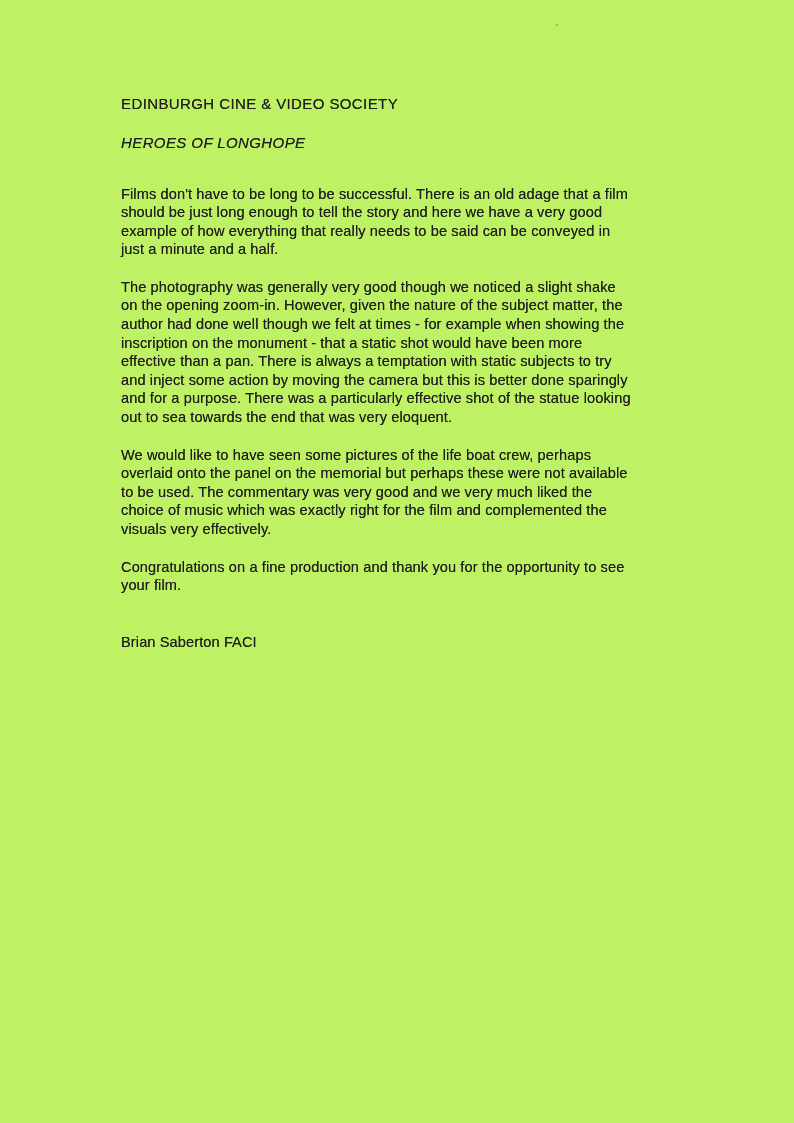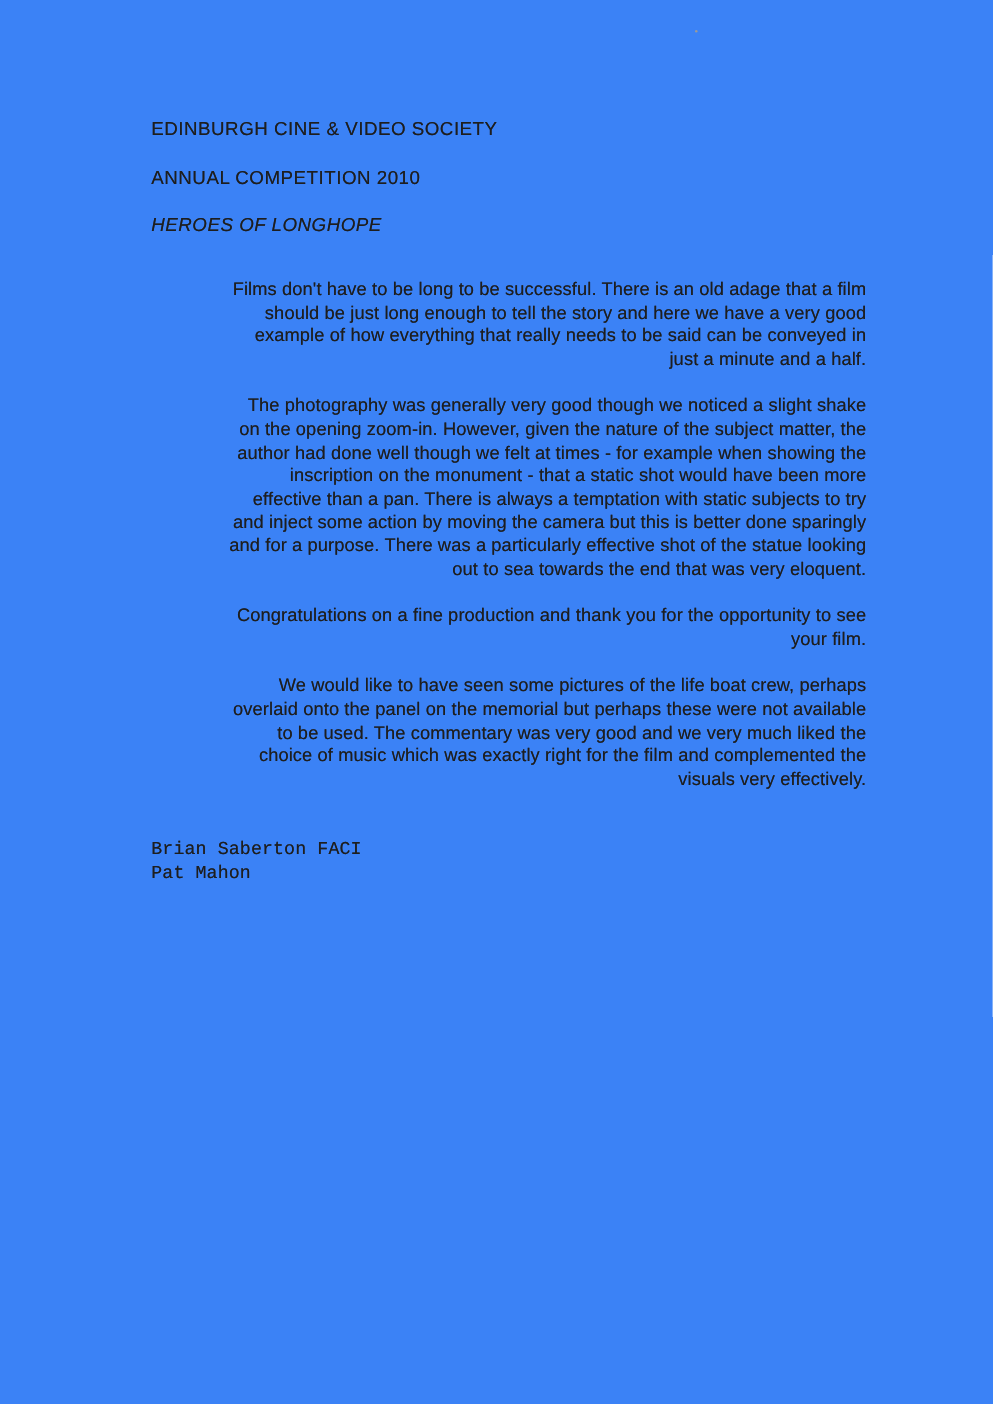--- a/index.html
+++ b/index.html
@@ -13,21 +13,21 @@
     position: relative;
     overflow: hidden;
     font-family: "Liberation Sans", "DejaVu Sans", sans-serif;
   }
   .page {
     position: absolute;
     left: 0;
     top: 0;
     width: 794px;
     height: 1123px;
-    background: #3b82f6;
+    background: #bef264;
   }
   
   .scan-speck {
     position: absolute;
     left: 556px;
     top: 24px;
     width: 2px;
     height: 2px;
     background: #9a9a9a;
     border-radius: 50%;
@@ -47,76 +47,72 @@
     margin: 0 0 19.5px 0;
     letter-spacing: 0.4px;
     white-space: pre-line;
   }
   .header-line:last-of-type {
     margin-bottom: 0;
     font-style: italic;
   }
   .doc-body {
     margin-top: 33px;
-    text-align: right;
   }
   .doc-body p {
     font-size: 14.6px;
     line-height: 18.6px;
     margin: 0 0 19px 0;
     white-space: pre-line;
     letter-spacing: 0.1px;
   }
   .signature-block {
     margin-top: 38px;
-    font-family: Liberation Mono, monospace;
   }
   .signature-line {
     font-size: 14.6px;
     line-height: 18.6px;
     white-space: pre-line;
     letter-spacing: 0.1px;
   }
 </style>
 </head>
 <body>
 
 <div class="page">
 
   <div class="scan-speck"></div>
 
   <div class="content">
 
     <div class="doc-header">
       <div class="header-line">EDINBURGH CINE &amp; VIDEO SOCIETY</div>
-      <div class="header-line">ANNUAL COMPETITION 2010</div>
       <div class="header-line">HEROES OF LONGHOPE</div>
     </div>
 
     <div class="doc-body">
       <p>Films don't have to be long to be successful. There is an old adage that a film
 should be just long enough to tell the story and here we have a very good
 example of how everything that really needs to be said can be conveyed in
 just a minute and a half.</p>
       <p>The photography was generally very good though we noticed a slight shake
 on the opening zoom-in. However, given the nature of the subject matter, the
 author had done well though we felt at times - for example when showing the
 inscription on the monument - that a static shot would have been more
 effective than a pan. There is always a temptation with static subjects to try
 and inject some action by moving the camera but this is better done sparingly
 and for a purpose. There was a particularly effective shot of the statue looking
 out to sea towards the end that was very eloquent.</p>
-      <p>Congratulations on a fine production and thank you for the opportunity to see
-your film.</p>
       <p>We would like to have seen some pictures of the life boat crew, perhaps
 overlaid onto the panel on the memorial but perhaps these were not available
 to be used. The commentary was very good and we very much liked the
 choice of music which was exactly right for the film and complemented the
 visuals very effectively.</p>
+      <p>Congratulations on a fine production and thank you for the opportunity to see
+your film.</p>
     </div>
 
     <div class="signature-block">
       <div class="signature-line">Brian Saberton FACI</div>
-      <div class="signature-line">Pat Mahon</div>
     </div>
 
   </div>
 </div>
 
 </body></html>

